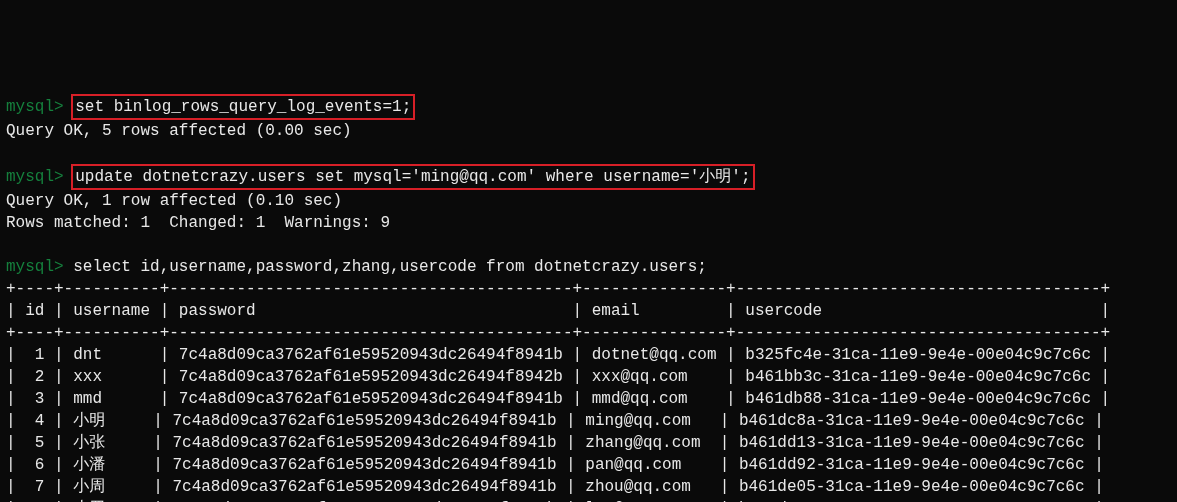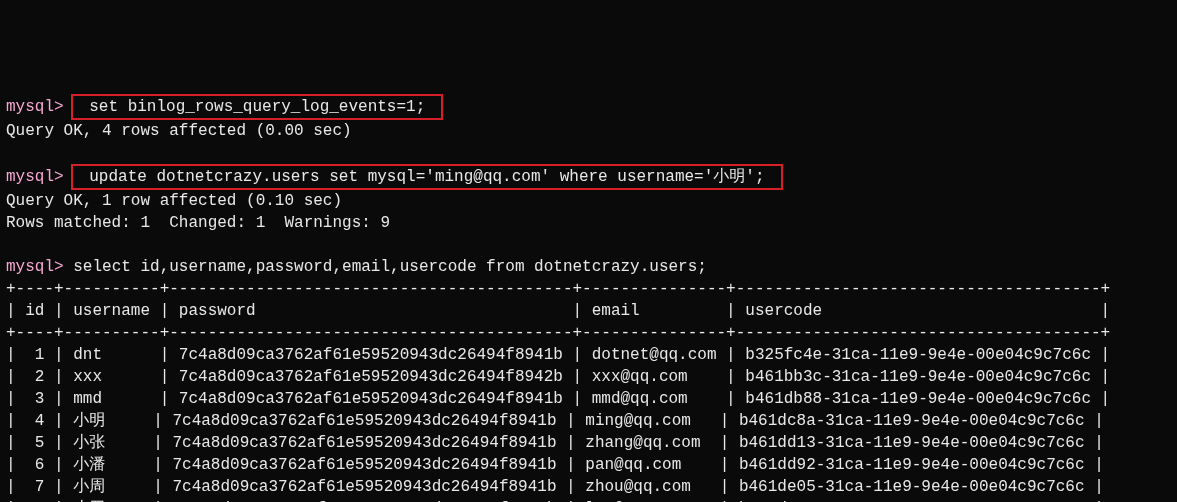--- a/index.html
+++ b/index.html
@@ -11,40 +11,40 @@
     font-size:16px;
     line-height:22px;
     width:1177px;
     height:502px;
     overflow:hidden;
     white-space:pre;
   }
   .term{
     padding:6px 6px 0 6px;
   }
-  .prompt{color:#f9a8d4;}
+  .prompt{color:#15803d;}
   .hl{
     border:2px solid #d71f27;
-    padding:0 16px;
+    padding:0 2px;
     margin-left:-2px;
     display:inline-block;
   }
 </style>
 </head>
 <body>
 
 
 <div class="term"><span class="prompt">mysql&gt;</span> <span class="hl">set binlog_rows_query_log_events=1;</span>
-<span>Query OK, 4 rows affected (0.00 sec)</span>
+<span>Query OK, 5 rows affected (0.00 sec)</span>
 
 <span class="prompt">mysql&gt;</span> <span class="hl">update dotnetcrazy.users set mysql='ming@qq.com' where username='小明';</span>
 <span>Query OK, 1 row affected (0.10 sec)</span>
 <span>Rows matched: 1  Changed: 1  Warnings: 9</span>
 
-<span class="prompt">mysql&gt;</span> <span>select id,username,password,email,usercode from dotnetcrazy.users;</span>
+<span class="prompt">mysql&gt;</span> <span>select id,username,password,zhang,usercode from dotnetcrazy.users;</span>
 <span>+----+----------+------------------------------------------+---------------+--------------------------------------+</span>
 <span>| id | username | password                                 | email         | usercode                             |</span>
 <span>+----+----------+------------------------------------------+---------------+--------------------------------------+</span>
 <span>|  1 | dnt      | 7c4a8d09ca3762af61e59520943dc26494f8941b | dotnet@qq.com | b325fc4e-31ca-11e9-9e4e-00e04c9c7c6c |</span>
 <span>|  2 | xxx      | 7c4a8d09ca3762af61e59520943dc26494f8942b | xxx@qq.com    | b461bb3c-31ca-11e9-9e4e-00e04c9c7c6c |</span>
 <span>|  3 | mmd      | 7c4a8d09ca3762af61e59520943dc26494f8941b | mmd@qq.com    | b461db88-31ca-11e9-9e4e-00e04c9c7c6c |</span>
 <span>|  4 | 小明     | 7c4a8d09ca3762af61e59520943dc26494f8941b | ming@qq.com   | b461dc8a-31ca-11e9-9e4e-00e04c9c7c6c |</span>
 <span>|  5 | 小张     | 7c4a8d09ca3762af61e59520943dc26494f8941b | zhang@qq.com  | b461dd13-31ca-11e9-9e4e-00e04c9c7c6c |</span>
 <span>|  6 | 小潘     | 7c4a8d09ca3762af61e59520943dc26494f8941b | pan@qq.com    | b461dd92-31ca-11e9-9e4e-00e04c9c7c6c |</span>
 <span>|  7 | 小周     | 7c4a8d09ca3762af61e59520943dc26494f8941b | zhou@qq.com   | b461de05-31ca-11e9-9e4e-00e04c9c7c6c |</span>

